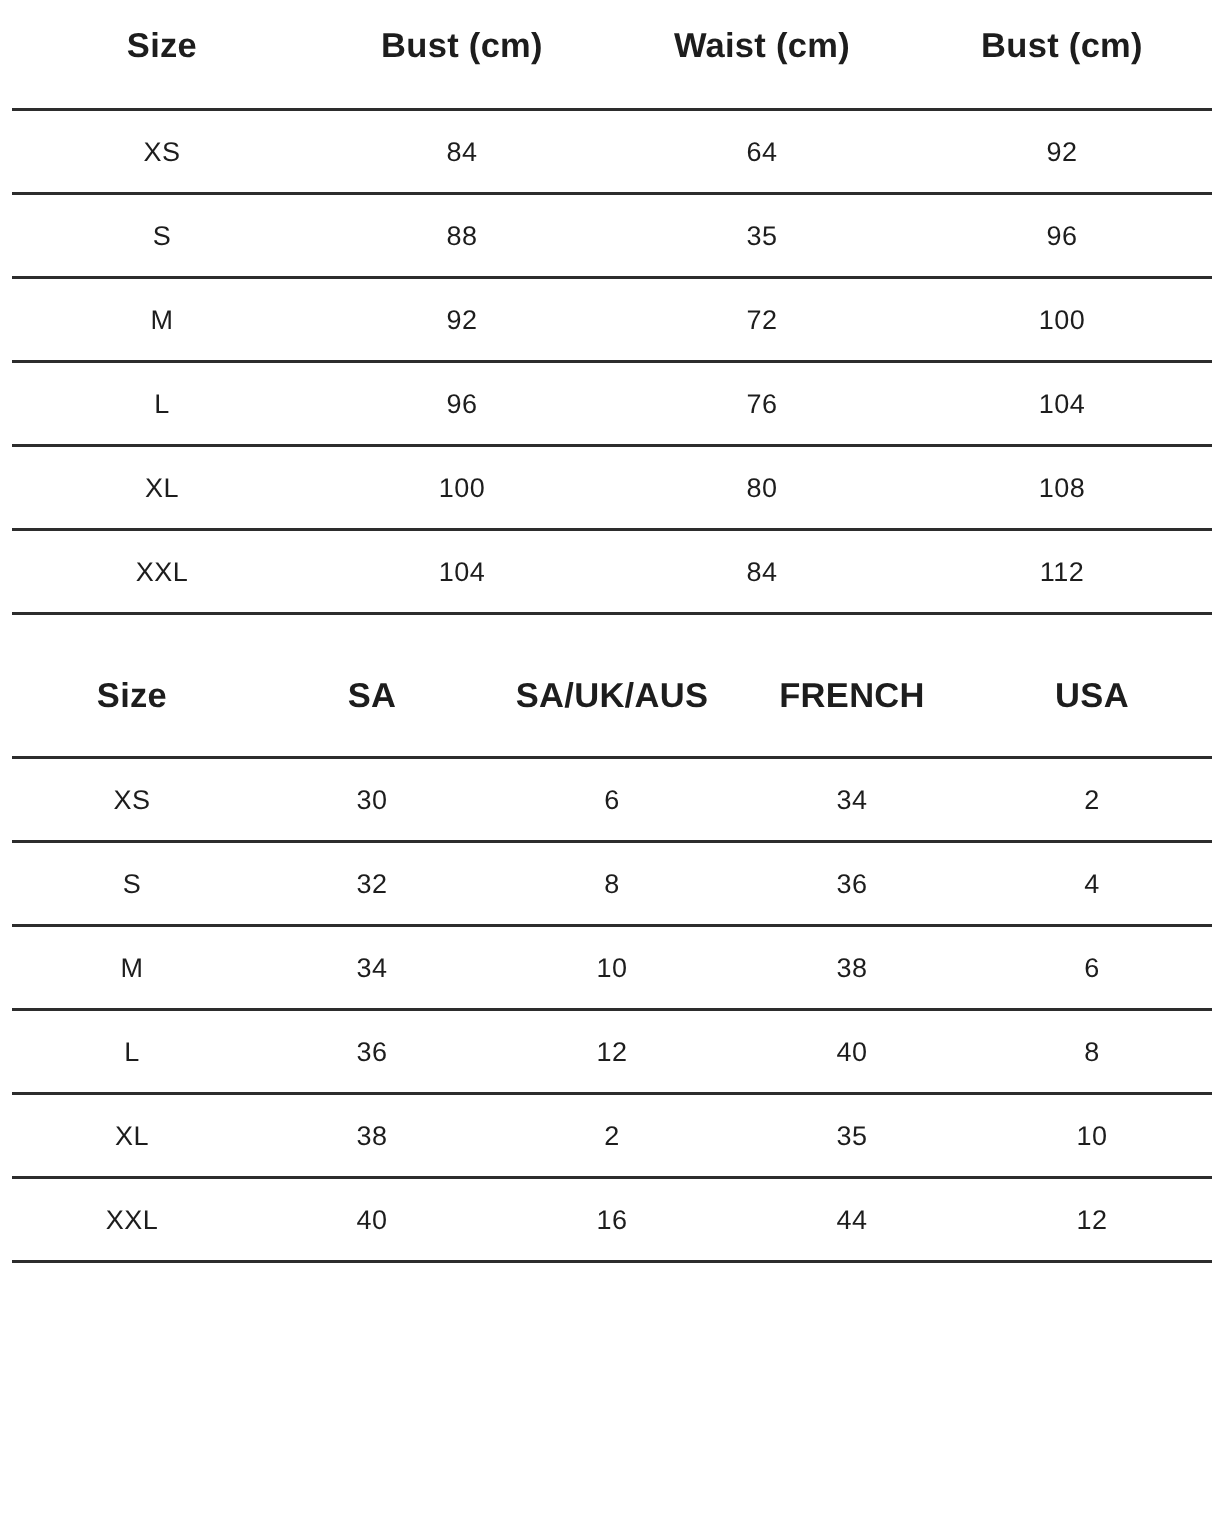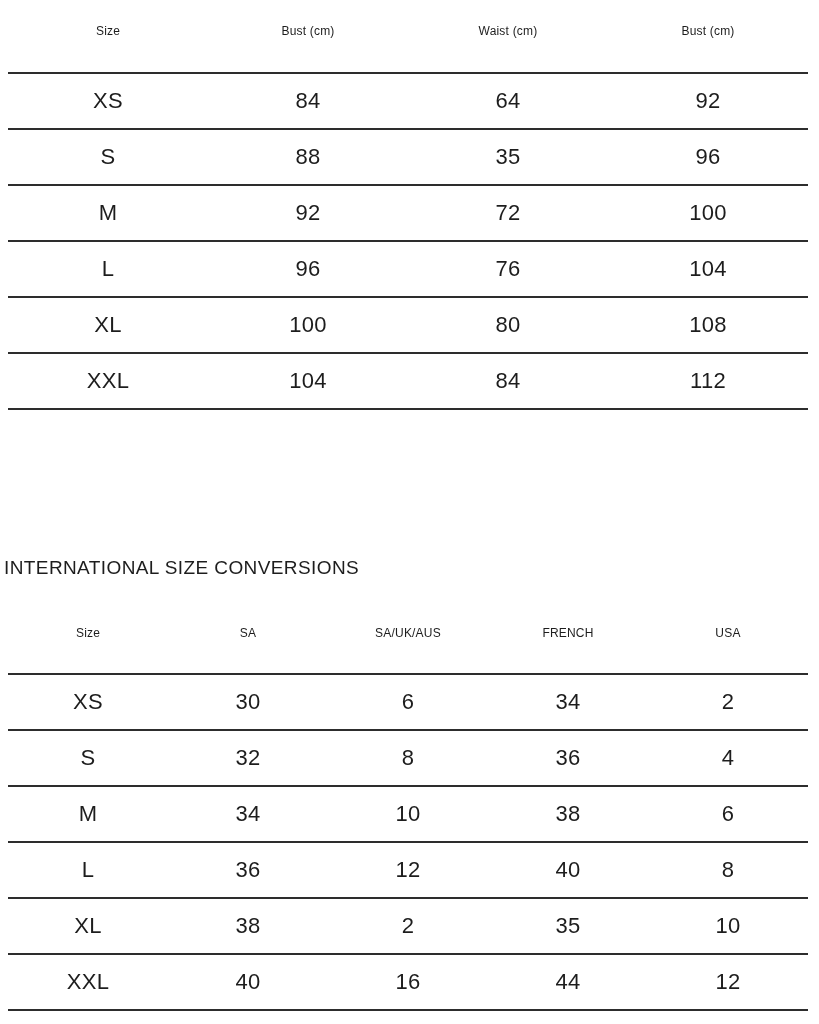--- a/index.html
+++ b/index.html
@@ -22,28 +22,28 @@
     border-collapse: collapse;
     table-layout: fixed;
   }
   table.size-table th,
   table.size-table td {
     text-align: center;
     box-sizing: border-box;
     border-bottom: 2px solid #2d2d2d;
   }
   table.size-table th {
-    font-weight: 400;
-    font-size: 12px;
+    font-weight: 700;
+    font-size: 23px;
     letter-spacing: 0.2px;
     vertical-align: middle;
   }
   table.size-table td {
     font-weight: 400;
-    font-size: 22px;
+    font-size: 18px;
     letter-spacing: 0.3px;
     height: 56px;
     vertical-align: middle;
   }
   
   table.t1 th {
     height: 73px;
     padding-bottom: 12px;
   }
   
@@ -108,21 +108,20 @@
       </tr>
       <tr>
         <td>XXL</td>
         <td>104</td>
         <td>84</td>
         <td>112</td>
       </tr>
     </tbody>
   </table>
 
-  <h2 class="conversions-heading">INTERNATIONAL SIZE CONVERSIONS</h2>
 
   <table class="size-table t2">
     <thead>
       <tr>
         <th>Size</th>
         <th>SA</th>
         <th>SA/UK/AUS</th>
         <th>FRENCH</th>
         <th>USA</th>
       </tr>

